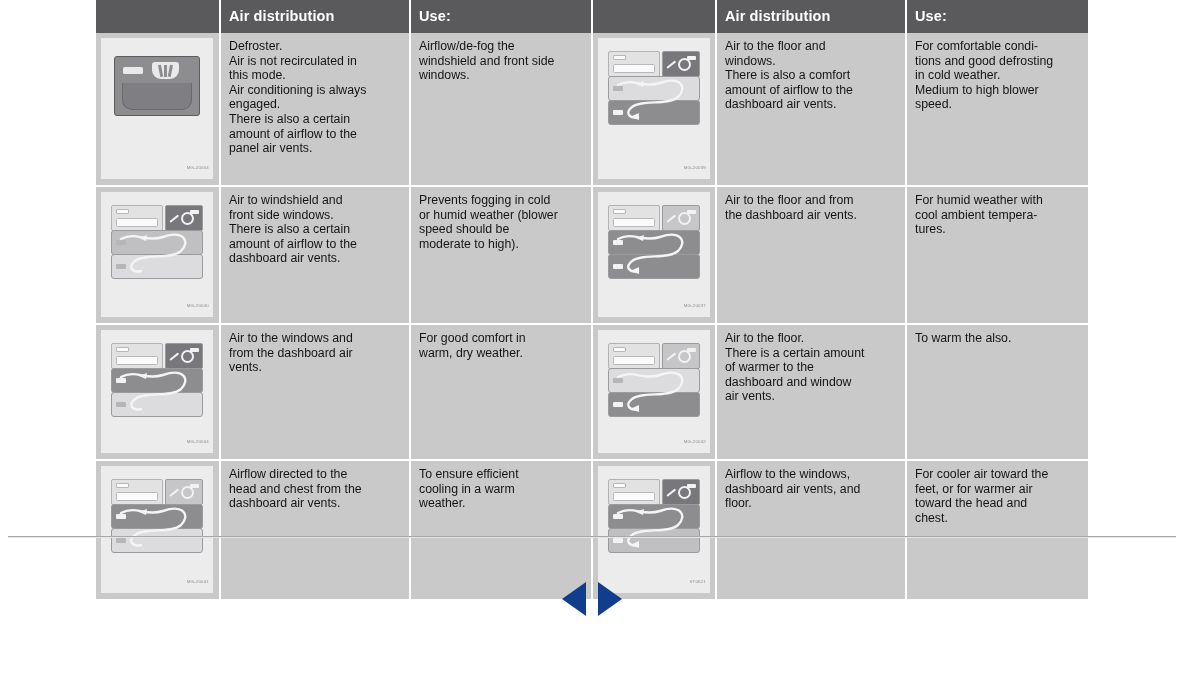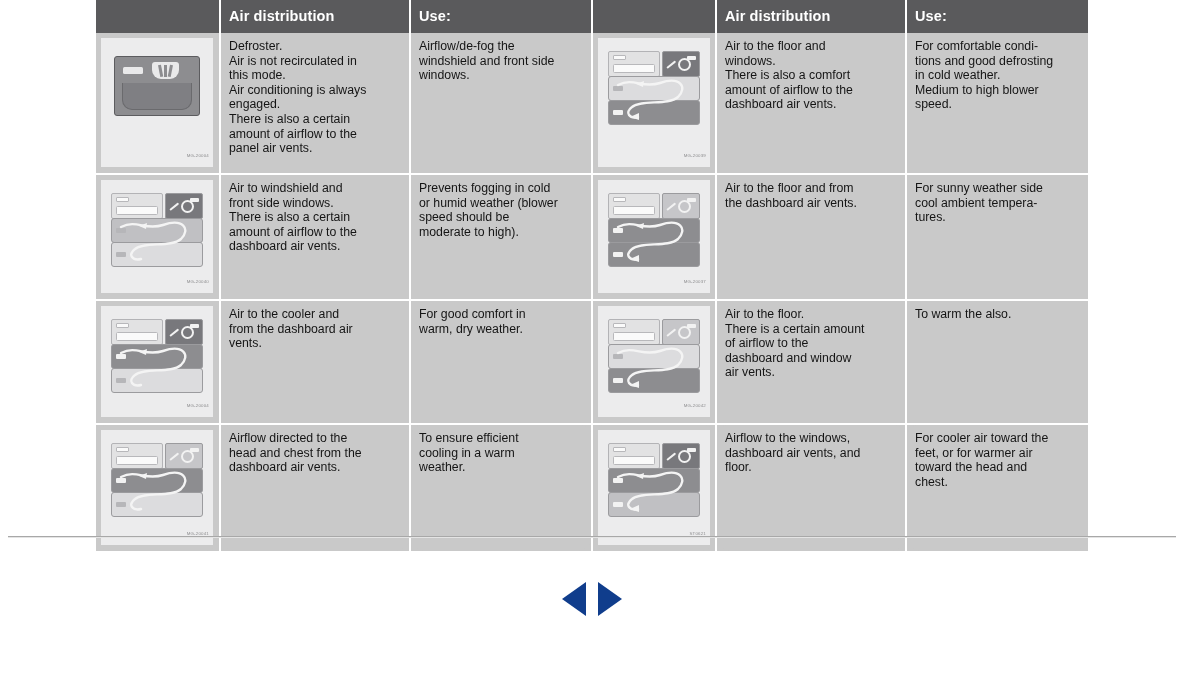--- a/index.html
+++ b/index.html
@@ -25,21 +25,21 @@
     font-size:14.5px;font-weight:bold;
     text-align:left;padding:6px 8px 7px 8px;
     border-right:2px solid #ffffff;
     vertical-align:middle;letter-spacing:.1px;
     height:20px;
   }
   .ac-table th.blank{background:#5a5a5c;}
   .ac-table td{
     background:#c9c9c9;color:#151515;
     font-size:12.3px;line-height:14.6px;
-    vertical-align:top;padding:6px 9px 8px 8px;
+    vertical-align:top;padding:6px 9px 20px 8px;
     border-right:2px solid #ffffff;
     border-bottom:2px solid #ffffff;
   }
   .ac-table td.icon-cell{padding:5px 6px 6px 5px;background:#c9c9c9;}
   .ac-table tr.r1 td{height:126px;}
   .ac-table tr.r2 td{height:110px;}
   .ac-table tr.r3 td{height:108px;}
   .ac-table tr.r4 td{height:112px;border-radius:15px;}
   .ac-table td:last-child,.ac-table th:last-child{border-right:none;}
   .ac-table tr:last-child td{border-bottom:none;}
@@ -313,21 +313,21 @@
                 <path d="M10,12 C26,4 34,16 52,10 C72,3 80,14 70,24 C60,33 34,26 24,34 C16,40 22,46 30,44" fill="none" stroke="#f4f4f4" stroke-width="2.4" stroke-linecap="round"></path>
                 <path d="M28,11 l8,-3 l-1,6 z" fill="#f4f4f4"></path>
                 <path d="M22,44 l9,-4 l0,7 z" fill="#f4f4f4"></path>
               </svg>
             </div>
             <div class="code">MG-20037</div>
           </div>
         </td>
         <td><span class="txt">Air to the floor and from
 the dashboard air vents.</span></td>
-        <td><span class="txt">For sunny weather side
+        <td><span class="txt">For humid weather with
 cool ambient tempera-
 tures.</span></td>
       </tr>
 
       <tr class="r3">
         <td class="icon-cell">
           <div class="fig">
             <div class="dashfig">
               <div class="band top">
                 <div class="left-box">
@@ -347,21 +347,21 @@
                 <div class="tag tag-light"></div>
               </div>
               <svg class="squig" viewBox="0 0 92 52">
                 <path d="M10,12 C26,4 34,16 52,10 C72,3 80,14 70,24 C60,33 34,26 24,34 C16,40 22,46 30,44" fill="none" stroke="#f4f4f4" stroke-width="2.4" stroke-linecap="round"></path>
                 <path d="M28,11 l8,-3 l-1,6 z" fill="#f4f4f4"></path>
               </svg>
             </div>
             <div class="code">MG-20004</div>
           </div>
         </td>
-        <td><span class="txt">Air to the cooler and
+        <td><span class="txt">Air to the windows and
 from the dashboard air
 vents.</span></td>
         <td><span class="txt">For good comfort in
 warm, dry weather.</span></td>
 
         <td class="icon-cell">
           <div class="fig">
             <div class="dashfig">
               <div class="band top">
                 <div class="left-box">
@@ -383,21 +383,21 @@
               <svg class="squig" viewBox="0 0 92 52">
                 <path d="M10,12 C26,4 34,16 52,10 C72,3 80,14 70,24 C60,33 34,26 24,34 C16,40 22,46 30,44" fill="none" stroke="#f4f4f4" stroke-width="2.4" stroke-linecap="round"></path>
                 <path d="M22,44 l9,-4 l0,7 z" fill="#f4f4f4"></path>
               </svg>
             </div>
             <div class="code">MG-20042</div>
           </div>
         </td>
         <td><span class="txt">Air to the floor.
 There is a certain amount
-of airflow to the
+of warmer to the
 dashboard and window
 air vents.</span></td>
         <td><span class="txt">To warm the also.</span></td>
       </tr>
 
       <tr class="r4">
         <td class="icon-cell">
           <div class="fig">
             <div class="dashfig">
               <div class="band top">

